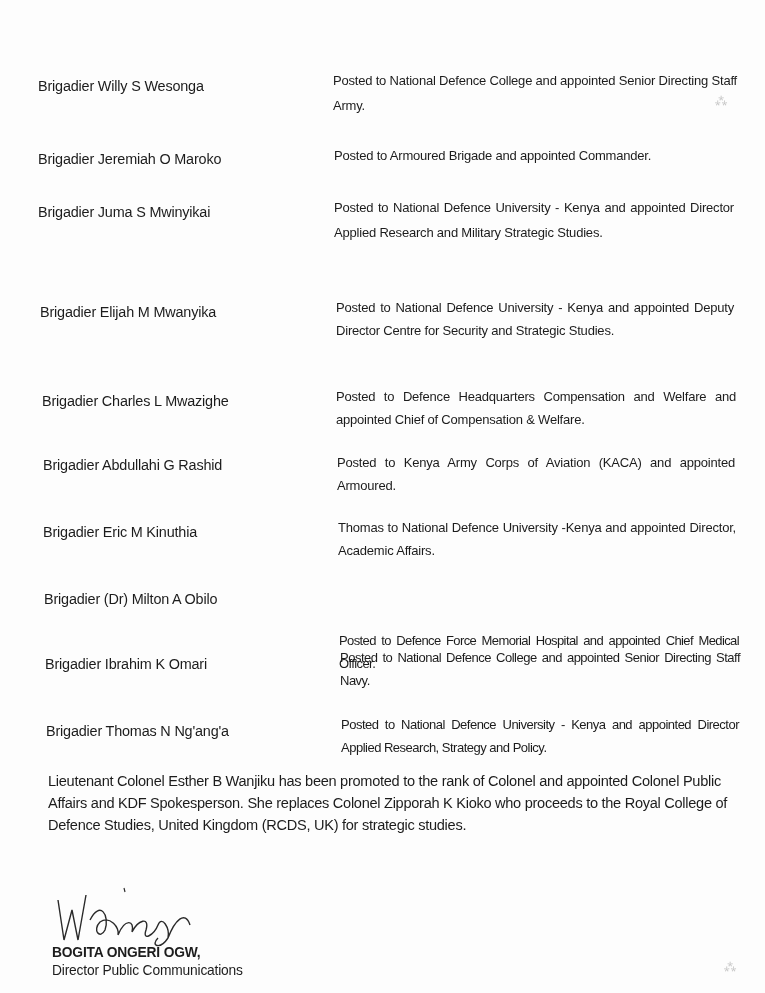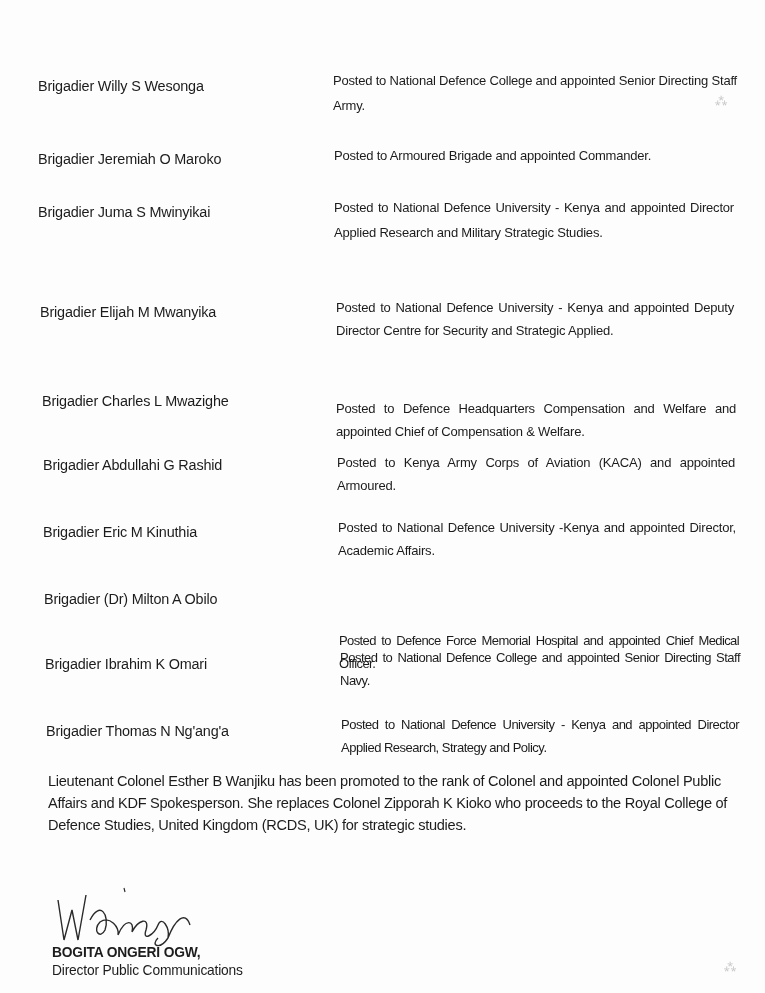--- a/index.html
+++ b/index.html
@@ -35,33 +35,33 @@
 <div>
   <div class="name" style="left:38px; top:150px;">Brigadier Jeremiah O Maroko</div>
   <div class="desc" style="left:334px; top:143px; text-align:left; width:440px;">Posted to Armoured Brigade and appointed Commander.</div>
 </div>
 <div>
   <div class="name" style="left:38px; top:203px;">Brigadier Juma S Mwinyikai</div>
   <div class="desc" style="left:334px; top:195px; width:400px;">Posted to National Defence University - Kenya and appointed Director Applied Research and Military Strategic Studies.</div>
 </div>
 <div>
   <div class="name" style="left:40px; top:303px;">Brigadier Elijah M Mwanyika</div>
-  <div class="desc" style="left:336px; top:296px; width:398px; line-height:23px;">Posted to National Defence University - Kenya and appointed Deputy Director Centre for Security and Strategic Applied.</div>
+  <div class="desc" style="left:336px; top:296px; width:398px; line-height:23px;">Posted to National Defence University - Kenya and appointed Deputy Director Centre for Security and Strategic Studies.</div>
 </div>
 <div>
   <div class="name" style="left:42px; top:392px;">Brigadier Charles L Mwazighe</div>
-  <div class="desc" style="left:336px; top:385px; width:400px; line-height:23px;margin-top:12px;">Posted to Defence Headquarters Compensation and Welfare and appointed Chief of Compensation &amp; Welfare.</div>
+  <div class="desc" style="left:336px; top:385px; width:400px; line-height:23px;">Posted to Defence Headquarters Compensation and Welfare and appointed Chief of Compensation &amp; Welfare.</div>
 </div>
 <div>
   <div class="name" style="left:43px; top:456px;">Brigadier Abdullahi G Rashid</div>
   <div class="desc" style="left:337px; top:451px; width:398px; line-height:23px;">Posted to Kenya Army Corps of Aviation (KACA) and appointed Armoured.</div>
 </div>
 <div>
   <div class="name" style="left:43px; top:523px;">Brigadier Eric M Kinuthia</div>
-  <div class="desc" style="left:338px; top:516px; width:398px; line-height:23px;">Posted to National Defence University -Kenya and appointed Director, Academic Affairs.</div>
+  <div class="desc" style="left:338px; top:516px; width:398px; line-height:23px;">Thomas to National Defence University -Kenya and appointed Director, Academic Affairs.</div>
 </div>
 <div>
   <div class="name" style="left:44px; top:590px;">Brigadier (Dr) Milton A Obilo</div>
   <div class="desc" style="left:339px; top:581px; width:400px; line-height:23px; letter-spacing:-0.6px;margin-top:48px;">Posted to Defence Force Memorial Hospital and appointed Chief Medical Officer.</div>
 </div>
 <div>
   <div class="name" style="left:45px; top:655px;">Brigadier Ibrahim K Omari</div>
   <div class="desc" style="left:340px; top:646px; width:400px; line-height:23px; letter-spacing:-0.5px;">Posted to National Defence College and appointed Senior Directing Staff Navy.</div>
 </div>
 <div>

